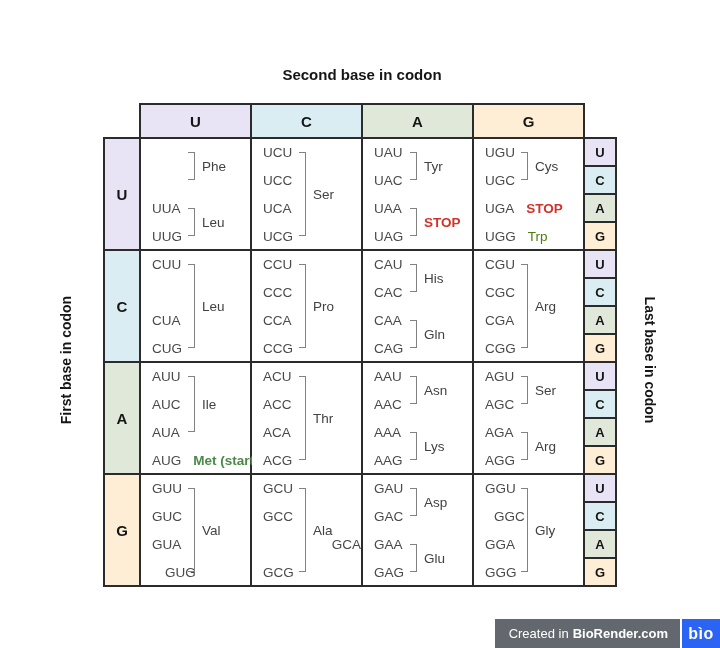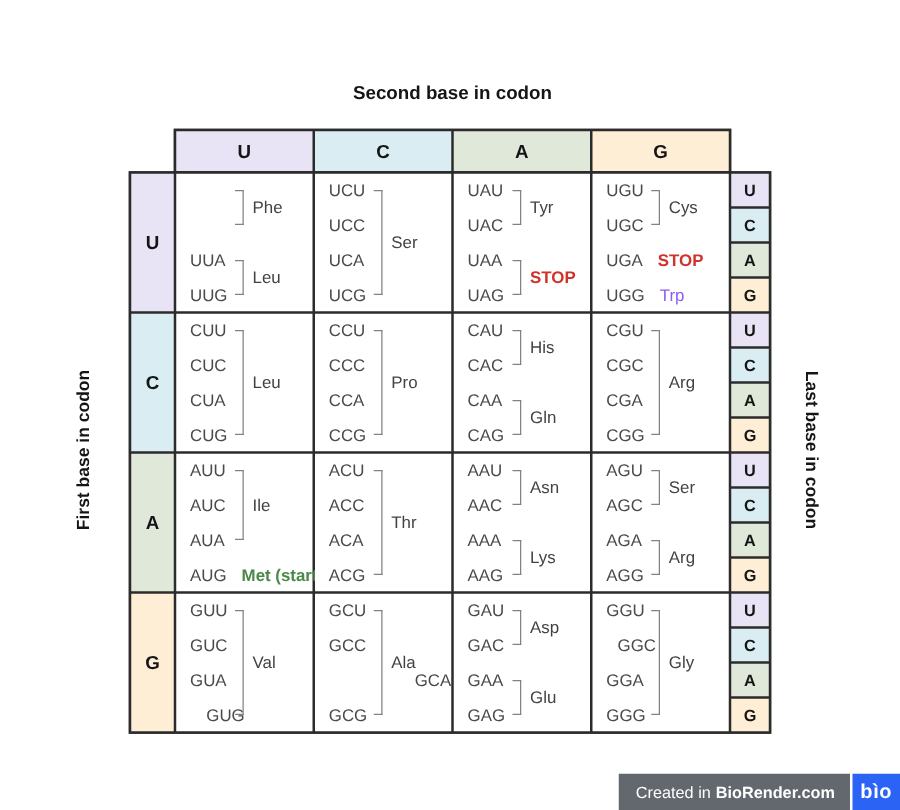--- a/index.html
+++ b/index.html
@@ -43,21 +43,21 @@
     font-size:13.5px; color:#4a4a4a;
   }
   .bracket {
     position:absolute; left:47px; width:7px;
     border-top:1.4px solid #828282; border-right:1.4px solid #828282; border-bottom:1.4px solid #828282;
   }
   .group-label {
     position:absolute; left:61px; transform:translateY(-50%);
     font-size:13.5px; color:#424242; white-space:nowrap;
   }
-  .inline-label { margin-left:12px; font-size:13.5px; color:#8b5cf6; white-space:nowrap; }
+  .inline-label { margin-left:12px; font-size:13.5px; color:#4d7c0f; white-space:nowrap; }
   .lbl-stop  { color:#cf342c; font-weight:bold; }
   .lbl-start { color:#4c8948; font-weight:bold; }
 
   .badge {
     position:absolute; right:0; top:619px; height:29px;
     display:flex; align-items:stretch;
   }
   .badge-text {
     background:#62686e; color:#ffffff; font-size:13px;
     display:flex; align-items:center; padding:0 12px 0 14px; white-space:nowrap;
@@ -153,23 +153,20 @@
         </div>
       </div>
       <div class="last-cell" style="background: rgb(232, 228, 245); grid-area: 1 / 6;">U</div>
       <div class="last-cell" style="background: rgb(217, 237, 242); grid-area: 2 / 6;">C</div>
       <div class="last-cell" style="background: rgb(224, 233, 217); grid-area: 3 / 6;">A</div>
       <div class="last-cell" style="background: rgb(253, 238, 213); grid-area: 4 / 6;">G</div>
       <div class="rowhdr-cell" style="background: rgb(217, 237, 242); grid-area: 5 / 1 / span 4;">C</div>
       <div class="codon-cell" style="grid-area: 5 / 2 / span 4;">
         <div class="codon-line" style="top: 0px;">
           <span>CUU</span>
-        </div>
-        <div class="codon-line" style="top: 28px;">
-          <span>CUC</span>
         </div>
         <div class="codon-line" style="top: 56px;">
           <span>CUA</span>
         </div>
         <div class="codon-line" style="top: 84px;">
           <span>CUG</span>
         </div>
         <div class="bracket" style="top: 13px; height: 84px;"></div>
         <div class="group-label" style="top: 55px;">Leu</div>
       </div>

